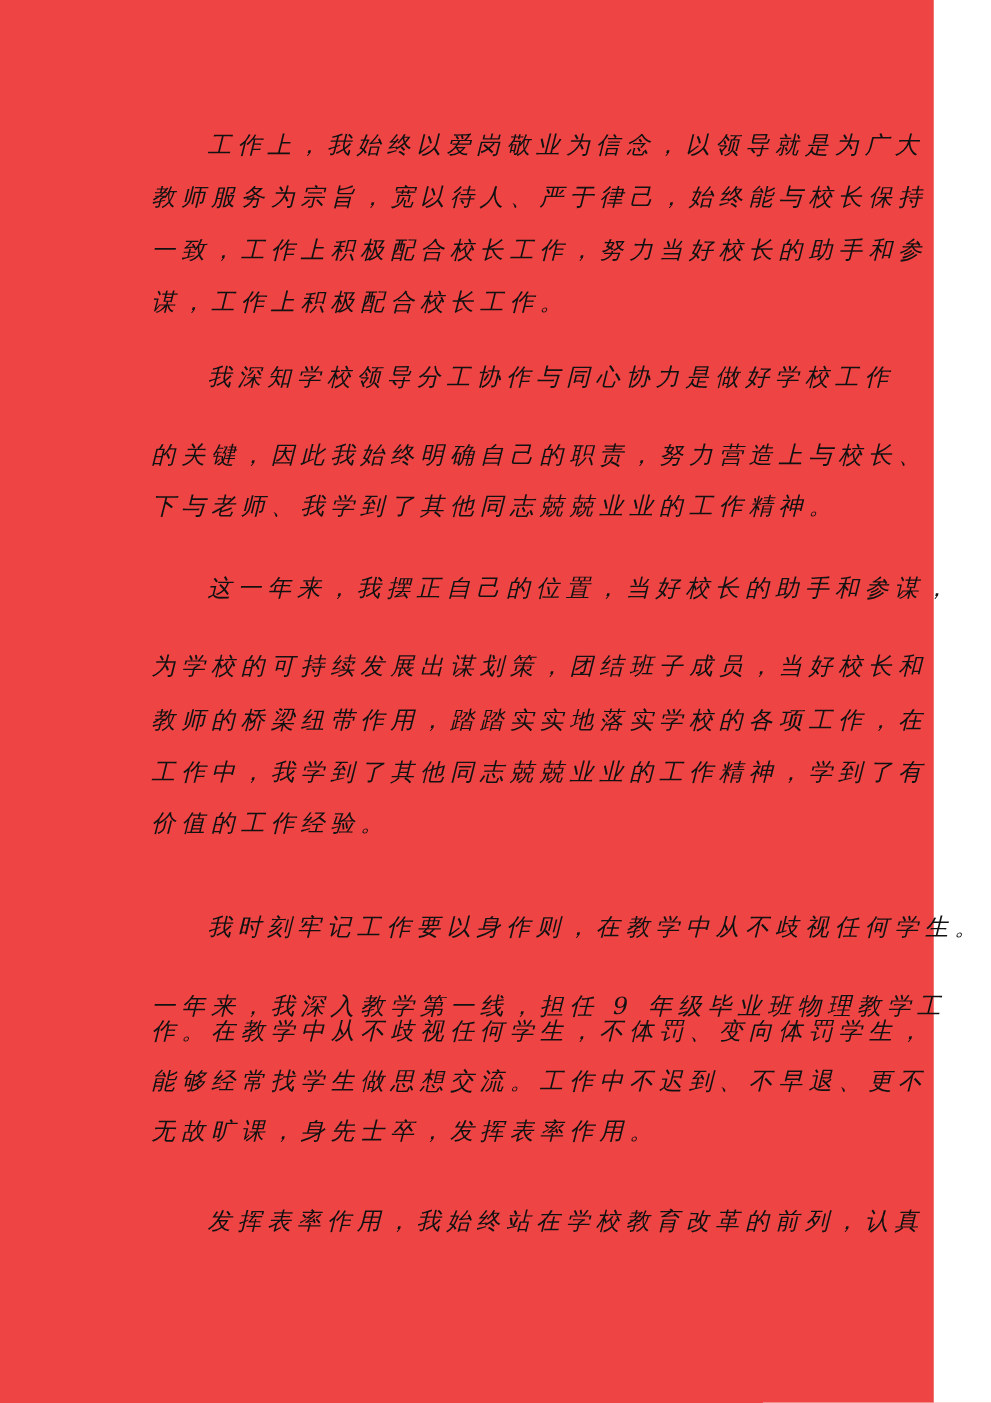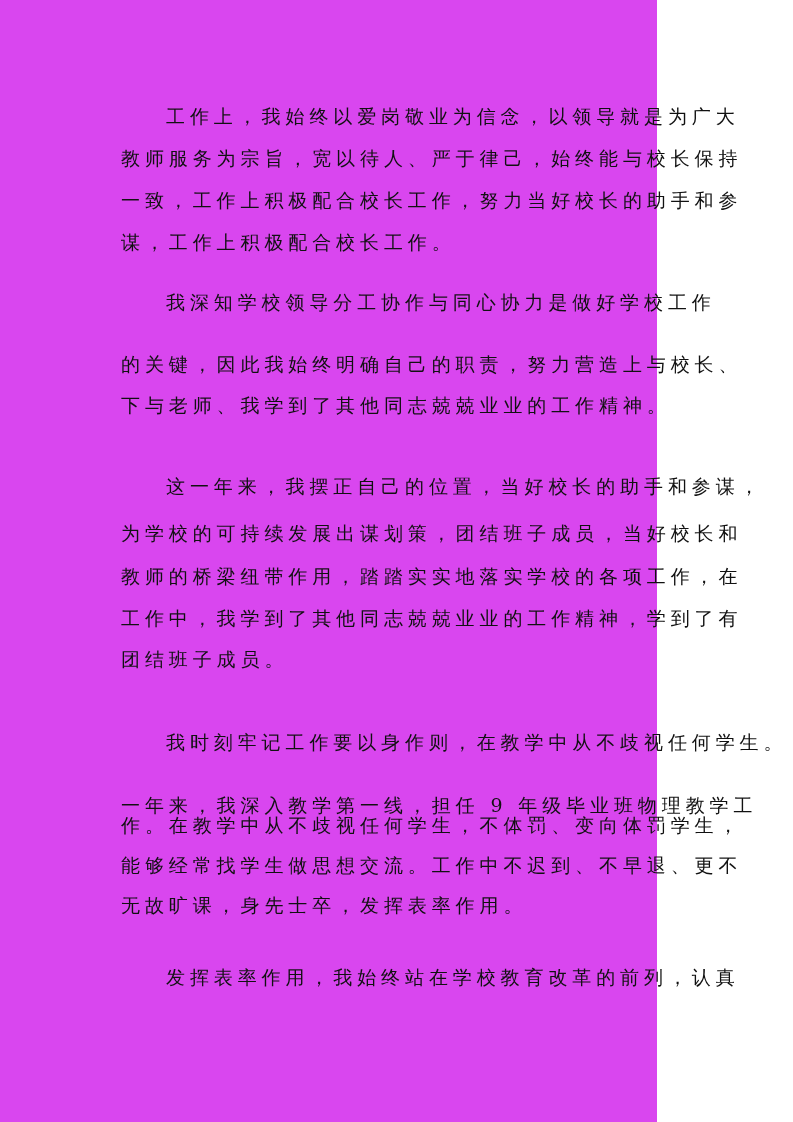--- a/index.html
+++ b/index.html
@@ -10,23 +10,24 @@
   body {
     width: 793px;
     height: 1122px;
     position: relative;
     overflow: hidden;
   }
   .page {
     position: absolute;
     left: 0;
     top: 0;
-    width: 657px;
+    width: 747px;
     height: 1122px;
-    background: #d946ef;
+    background: #ef4444;
+    font-style: italic;
   }
   .line {
     position: absolute;
     left: 121px;
     height: 28px;
     line-height: 28px;
     font-family: "DejaVu Serif", "Liberation Serif", serif;
     font-size: 19px;
     letter-spacing: 4.9px;
     color: #111111;
@@ -48,25 +49,25 @@
     <div class="line" style="top:228px">谋，工作上积极配合校长工作。</div>
   </div>
 
   <div>
     <div class="line indent" style="top:288px">我深知学校领导分工协作与同心协力是做好学校工作</div>
     <div class="line" style="top:350px">的关键，因此我始终明确自己的职责，努力营造上与校长、</div>
     <div class="line" style="top:391px">下与老师、我学到了其他同志兢兢业业的工作精神。</div>
   </div>
 
   <div>
-    <div class="line indent" style="top:472px">这一年来，我摆正自己的位置，当好校长的助手和参谋，</div>
+    <div class="line indent" style="top:457px">这一年来，我摆正自己的位置，当好校长的助手和参谋，</div>
     <div class="line" style="top:519px">为学校的可持续发展出谋划策，团结班子成员，当好校长和</div>
     <div class="line" style="top:562px">教师的桥梁纽带作用，踏踏实实地落实学校的各项工作，在</div>
     <div class="line" style="top:604px">工作中，我学到了其他同志兢兢业业的工作精神，学到了有</div>
-    <div class="line" style="top:645px">团结班子成员。</div>
+    <div class="line" style="top:645px">价值的工作经验。</div>
   </div>
 
   <div>
     <div class="line indent" style="top:728px">我时刻牢记工作要以身作则，在教学中从不歧视任何学生。</div>
     <div class="line" style="top:791px">一年来，我深入教学第一线，担任 9 年级毕业班物理教学工</div>
     <div class="line" style="top:811px">作。在教学中从不歧视任何学生，不体罚、变向体罚学生，</div>
     <div class="line" style="top:851px">能够经常找学生做思想交流。工作中不迟到、不早退、更不</div>
     <div class="line" style="top:891px">无故旷课，身先士卒，发挥表率作用。</div>
   </div>
 

